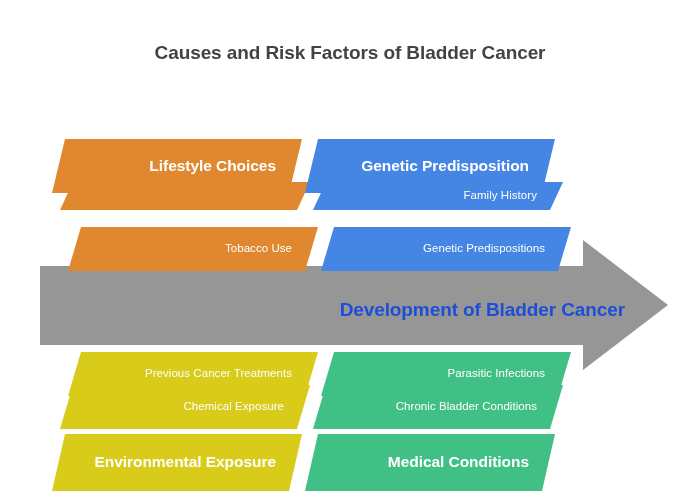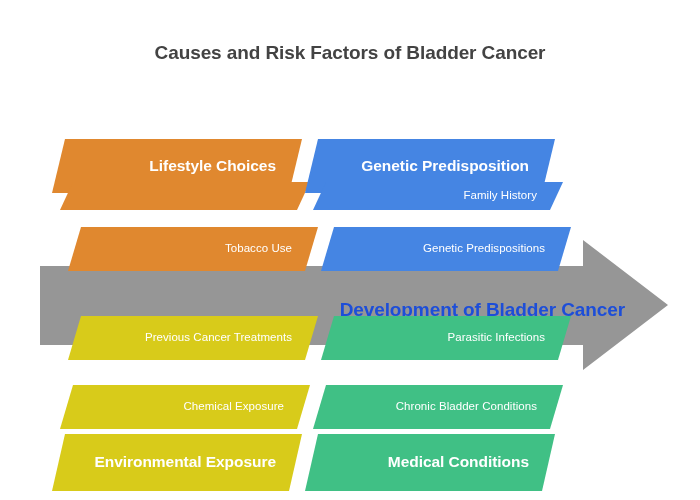--- a/index.html
+++ b/index.html
@@ -99,21 +99,21 @@
 
   
   .col-left  { left: 60px;  width: 250px; }
   
   .col-right { left: 313px; width: 250px; }
 
   
   .row-t1 { top: 119px;  height: 54px; margin-top: 20px; }
   .row-t2 { top: 182px;  height: 28px; }
   .row-t3 { top: 227px;  height: 44px; }
-  .row-b1 { top: 316px;  height: 44px; }
+  .row-b1 { top: 352px;  height: 44px; }
   .row-b2 { top: 385px;  height: 44px; }
   .row-b3 { top: 434px;  height: 57px; }
 
   
   .off-1 { margin-left: -8px; }
   .off-2 { margin-left: 0px; }
   .off-3 { margin-left: 8px; }
 </style>
 </head>
 <body>

